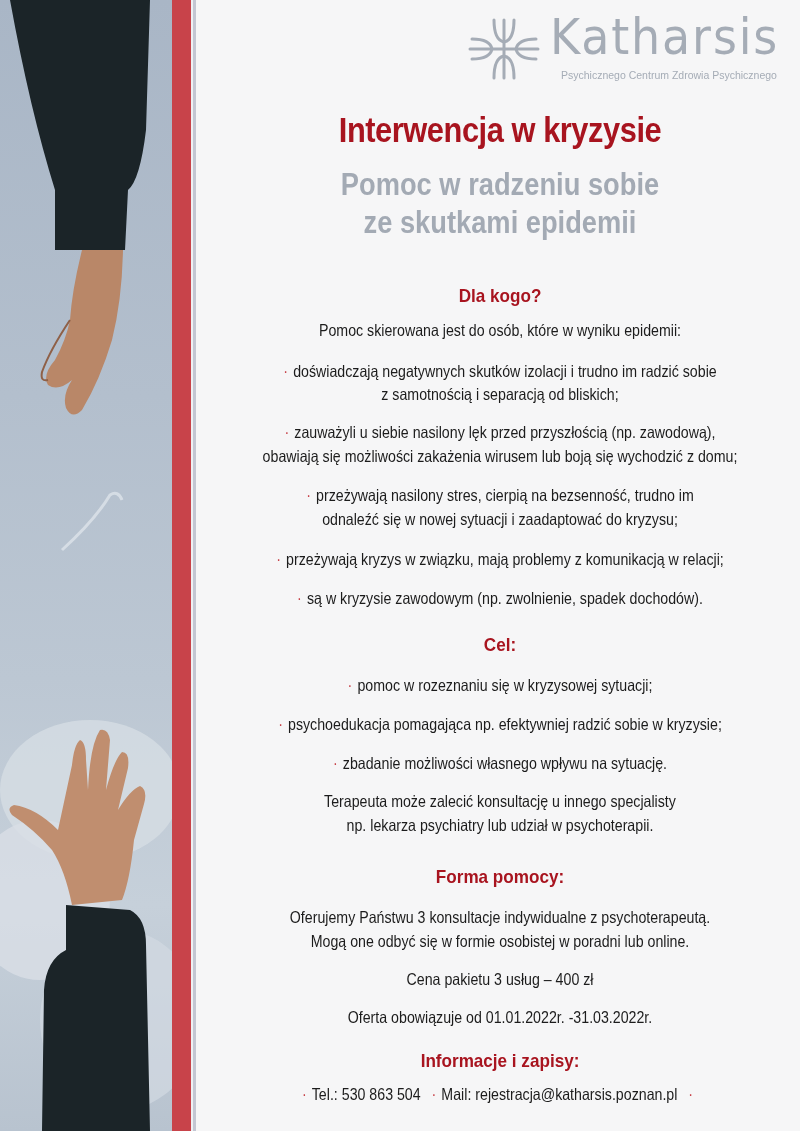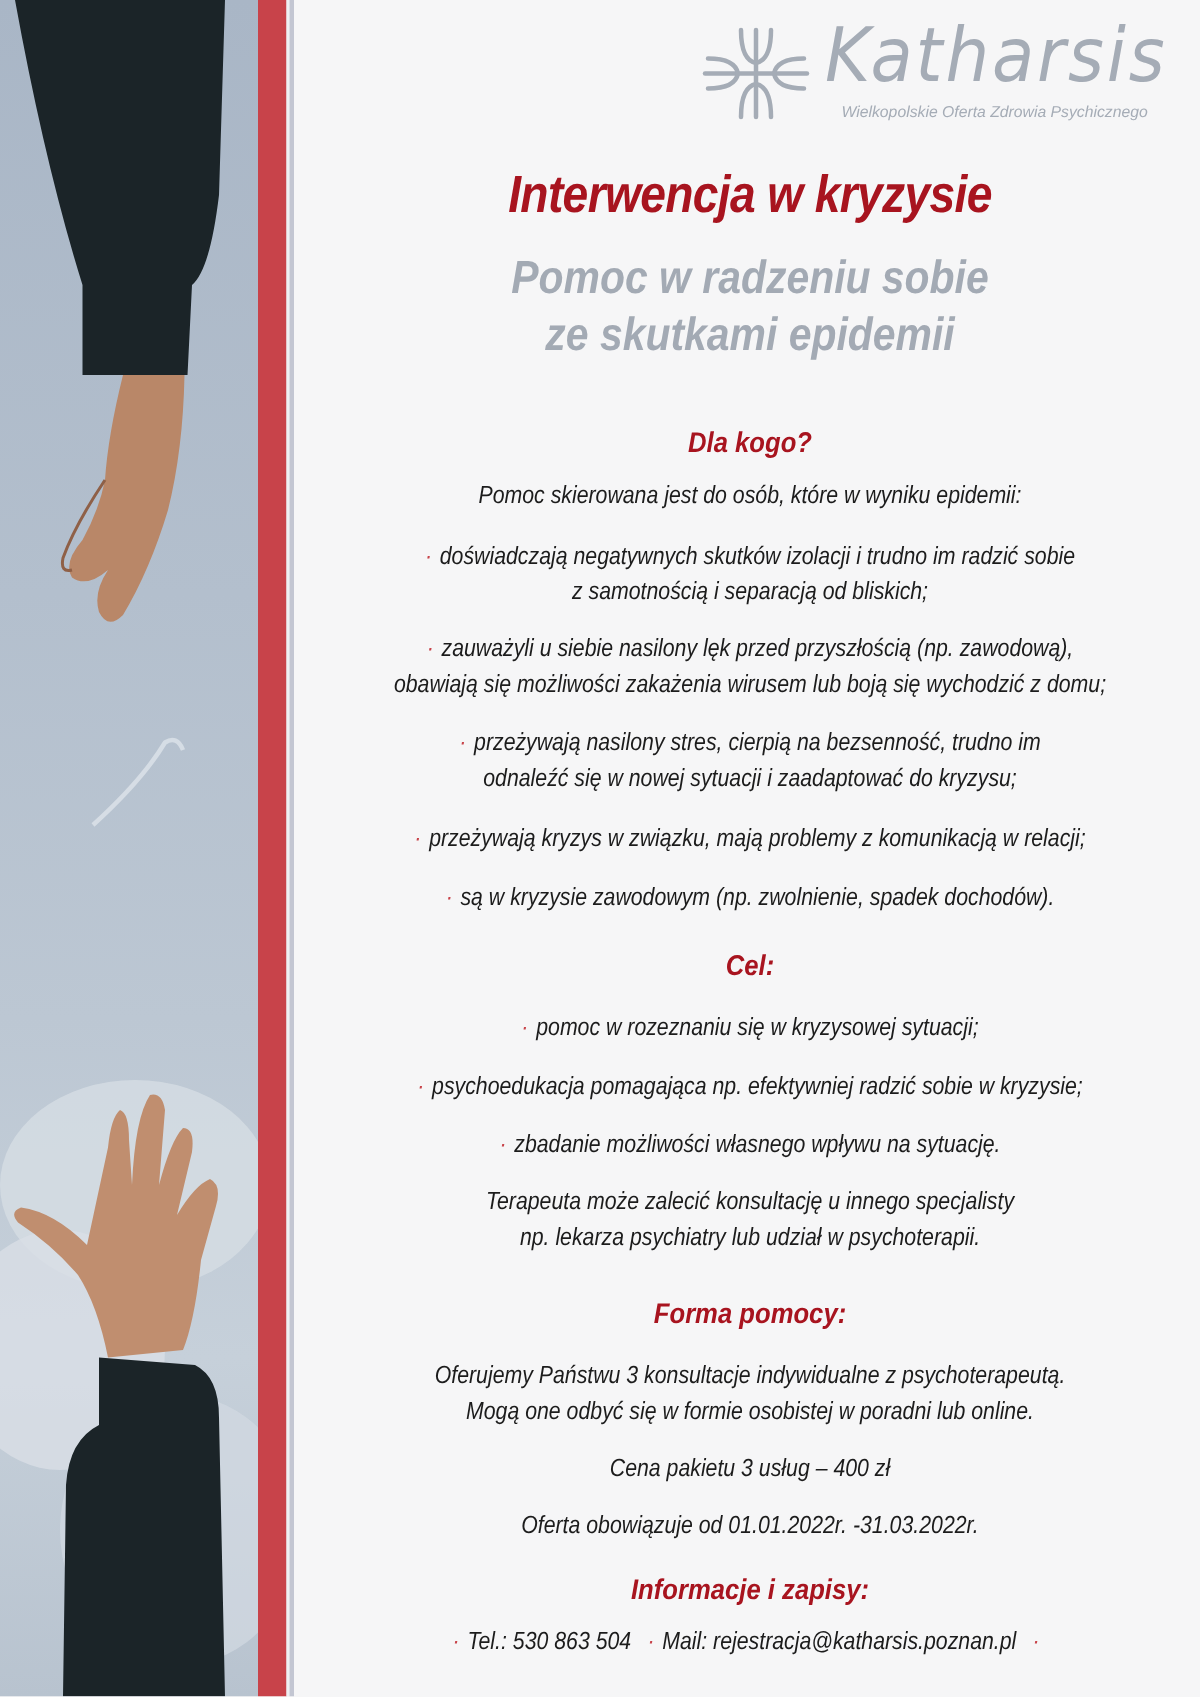--- a/index.html
+++ b/index.html
@@ -2,21 +2,21 @@
 <html><head>
 <meta charset="utf-8">
 <style>
   html, body { margin:0; padding:0; }
   body { width:800px; height:1131px; overflow:hidden; background:#f6f6f7; position:relative; font-family:"Liberation Sans", sans-serif; }
   .photo { position:absolute; left:0; top:0; width:172px; height:1131px; background:linear-gradient(180deg,#a9b6c6 0%,#b3bfcd 35%,#bcc7d3 60%,#c6d0da 80%,#b8c3cf 100%); overflow:hidden; }
   .photo svg { position:absolute; left:0; top:0; }
   .stripe { position:absolute; left:172px; top:0; width:19px; height:1131px; background:#c8434a; }
   .gap { position:absolute; left:191px; top:0; width:2px; height:1131px; background:#eef0f3; }
   .line { position:absolute; left:193px; top:0; width:3px; height:1131px; background:#c3c6d2; }
-  .content { position:absolute; left:200px; top:0; width:600px; height:1131px; text-align:center; color:#1c1c1c;font-style:italic; }
+  .content { position:absolute; left:200px; top:0; width:600px; height:1131px; text-align:center; color:#1c1c1c; }
   .logo { position:absolute; right:16px; top:14px; width:320px; height:70px; }
   .logo svg { position:absolute; left:0; top:0; }
   .brand { position:absolute; left:86px; top:-6px; font-size:50px; font-weight:300; letter-spacing:2px; color:#a5acb6; font-family:"DejaVu Sans", sans-serif; font-weight:normal; transform:scaleX(0.92); transform-origin:left top; }
   .brand-sub { position:absolute; left:97px; top:55px; font-size:10.5px; color:#a5acb6; white-space:nowrap; }
   h1 { position:absolute; left:0; width:600px; top:110px; margin:0; font-size:35px; color:#a8141f; font-weight:bold; letter-spacing:-0.5px; transform:scaleX(0.88); }
   .subtitle { position:absolute; left:0; width:600px; top:166px; margin:0; font-size:31px; line-height:38px; color:#a3aab4; font-weight:bold; transform:scaleX(0.88); }
   .h2 { position:absolute; left:0; width:600px; margin:0; font-size:19px; font-weight:bold; color:#a8141f; transform:scaleX(0.9); }
   .p { position:absolute; left:0; width:600px; font-size:16.5px; line-height:22px; transform:scaleX(0.86); white-space:nowrap; }
   .dot { color:#c8434a; margin-right:6px; }
 </style>
@@ -51,21 +51,21 @@
       <g stroke="#a5acb6" stroke-width="3" fill="none" stroke-linecap="round">
         <line x1="40" y1="6" x2="40" y2="64"></line>
         <line x1="6" y1="35" x2="74" y2="35"></line>
         <path d="M30 6 Q30 26 40 28 Q50 26 50 6"></path>
         <path d="M30 64 Q30 44 40 42 Q50 44 50 64"></path>
         <path d="M8 25 Q26 25 28 35 Q26 45 8 45"></path>
         <path d="M72 25 Q54 25 52 35 Q54 45 72 45"></path>
       </g>
     </svg>
     <div class="brand">Katharsis</div>
-    <div class="brand-sub">Wielkopolskie Oferta Zdrowia Psychicznego</div>
+    <div class="brand-sub">Psychicznego Centrum Zdrowia Psychicznego</div>
   </div>
 
   <h1>Interwencja w kryzysie</h1>
   <div class="subtitle">
     <div>Pomoc w radzeniu sobie</div>
     <div>ze skutkami epidemii</div>
   </div>
 
   <div class="h2" style="top:285px">Dla kogo?</div>
   <div class="p" style="top:319px">Pomoc skierowana jest do osób, które w wyniku epidemii:</div>

